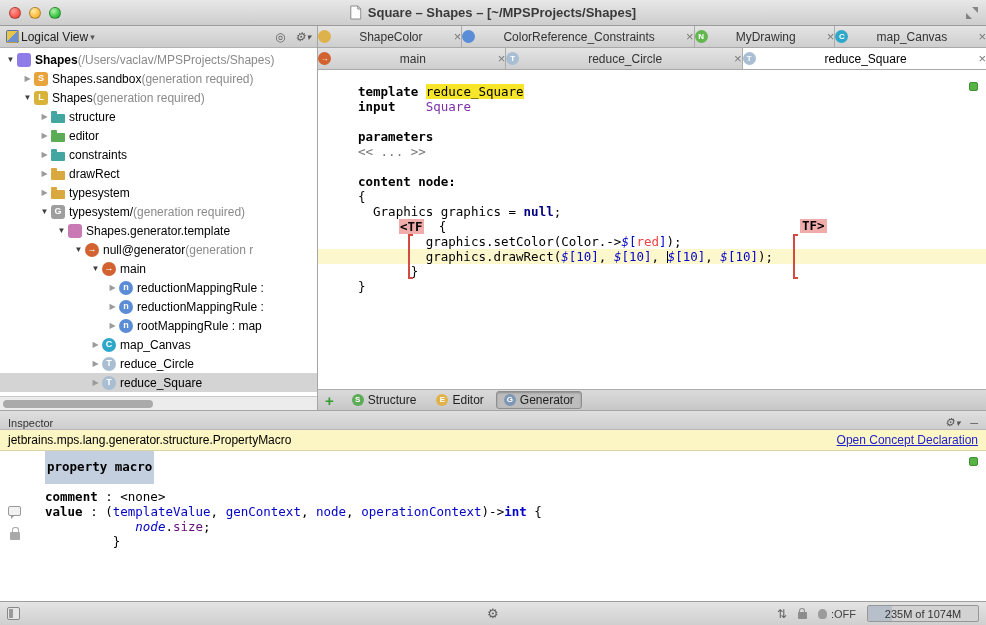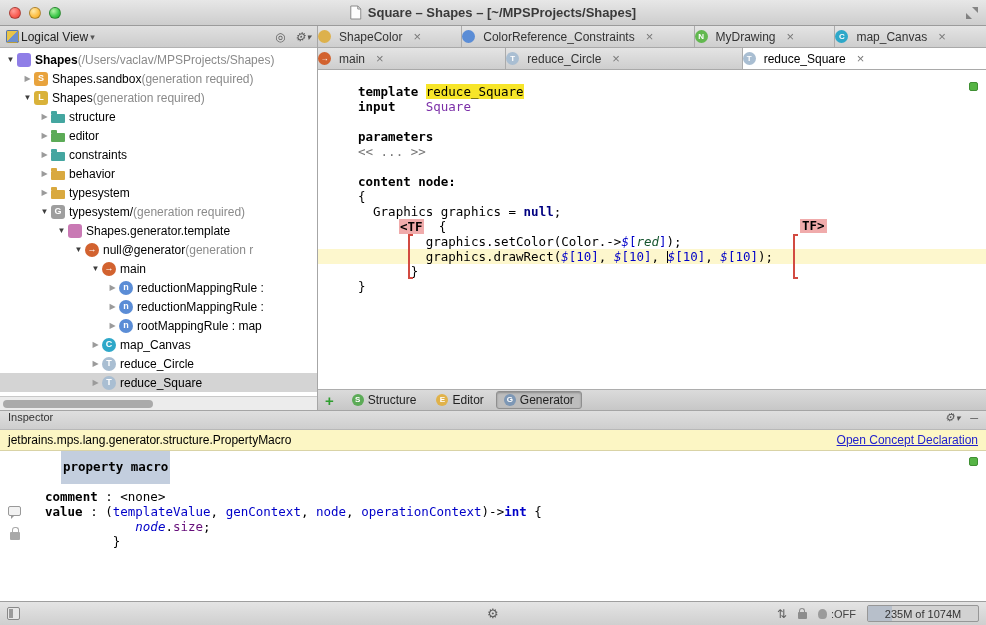--- a/index.html
+++ b/index.html
@@ -42,64 +42,64 @@
   .icb{width:14px;height:14px;border-radius:3px;display:inline-flex;align-items:center;justify-content:center;font-size:9px;font-weight:bold;flex:0 0 14px;line-height:1;}
   .icb.round{border-radius:50%;}
   .icf{position:relative;width:14px;height:9px;border-radius:1px;flex:0 0 14px;margin-top:3px;}
   .icf::before{content:"";position:absolute;top:-3px;left:0;width:6px;height:3px;background:inherit;border-radius:1px 1px 0 0;}
   .hscroll{flex:0 0 14px;background:#ececec;border-top:1px solid #c9c9c9;position:relative;}
   .hscroll .thumb{position:absolute;left:3px;top:3px;width:150px;height:8px;border-radius:4px;background:#aaaaaa;}
 
   
   .editor-panel{flex:1;display:flex;flex-direction:column;min-width:0;background:#fff;}
   .tabrow{flex:0 0 22px;display:flex;background:linear-gradient(#e2e2e2,#c9c9c9);border-bottom:1px solid #a9a9a9;}
-  .tab{flex:1 1 auto;min-width:0;display:flex;align-items:center;justify-content:flex-start;gap:8px;border-right:1px solid #ababab;font-size:12px;color:#333;background:linear-gradient(#e4e4e4,#cecece);overflow:hidden;}
+  .tab{flex:1 1 auto;min-width:0;display:flex;align-items:center;justify-content:space-between;gap:2px;border-right:1px solid #ababab;font-size:12px;color:#333;background:linear-gradient(#e4e4e4,#cecece);overflow:hidden;}
   .tab:last-child{border-right:none;}
   .tab.active{background:#fff;color:#000;}
   .tab .close{color:#787878;font-size:13px;line-height:1;margin-left:3px;}
   .tab .icb{width:13px;height:13px;flex:0 0 13px;font-size:8px;}
   .editor-content{flex:1;position:relative;background:#fff;overflow:hidden;}
   .code{font-family:"DejaVu Sans Mono","Liberation Mono",monospace;font-size:12.5px;line-height:15px;position:relative;padding-top:14px;}
   .code-line{height:15px;white-space:pre;padding-left:40px;}
   .code-line.current{background:var(--current-line,#fdf7cd);}
   .tk-kw{font-weight:bold;}
   .tk-hl{background:var(--selection-yellow,#f7e529);}
   .tk-ref{color:#7b2fa8;}
   .tk-dim{color:#777;}
   .tk-null{color:#000080;font-weight:bold;}
   .tk-num{color:#0000c8;}
   .tk-br{color:#0000c8;}
   .tk-macro{color:#0000c8;font-style:italic;}
-  .tk-refred{color:#14532d;font-style:italic;}
+  .tk-refred{color:#ef4444;}
   .tk-tf{background:var(--tf-pink,#f0abab);font-weight:bold;padding:0 1px;margin-left:26px;}
   .tk-param{color:#0000c8;}
   .tk-type{color:#0000c8;font-weight:bold;}
   .tk-var{color:#0000c8;font-style:italic;}
   .tk-prop{color:#660e7a;}
-  .tk-propsel{background:var(--insp-selection,#c3cede);font-weight:bold;padding:10px 2px;margin-left:16px;}
+  .tk-propsel{background:var(--insp-selection,#c3cede);font-weight:bold;padding:10px 2px;}
   .tk-caret{display:inline-block;width:0;border-left:1.5px solid #000;height:12px;vertical-align:-2px;}
   .tfclose{position:absolute;left:482px;top:149px;background:var(--tf-pink,#f0abab);font-family:"DejaVu Sans Mono","Liberation Mono",monospace;font-size:12.5px;font-weight:bold;line-height:14px;padding:0 2px;}
   .redline{position:absolute;top:164px;height:45px;width:0;border-left:2px solid var(--bracket-red,#d24a41);}
   .redline::before,.redline::after{content:"";position:absolute;left:-2px;width:5px;height:2px;background:var(--bracket-red,#d24a41);}
   .redline::before{top:0;}
   .redline::after{bottom:0;}
   .redline.l{left:90px;}
   .redline.r{left:475px;}
   .analysis-ok{position:absolute;top:12px;right:8px;width:9px;height:9px;background:var(--ok-green,#56b445);border:1px solid #3f8f33;border-radius:2px;}
 
   .aspect-bar{flex:0 0 21px;display:flex;align-items:center;background:linear-gradient(#dbdbdb,#c7c7c7);border-top:1px solid #adadad;padding:0 7px;font-size:12px;gap:2px;}
   .plus{color:#2f9e2f;font-weight:bold;font-size:15px;margin-right:8px;line-height:1;}
   .aspect-tabs{display:flex;align-items:center;gap:4px;}
   .aspect-tab{display:flex;align-items:center;gap:4px;padding:1px 7px;border:1px solid transparent;border-radius:3px;color:#222;}
   .aspect-tab .icb{width:12px;height:12px;flex:0 0 12px;font-size:8px;}
   .aspect-tab.active{background:#bdbdbd;border-color:#8f8f8f;box-shadow:inset 0 1px 2px rgba(0,0,0,.25);}
 
   
   .inspector{flex:0 0 191px;display:flex;flex-direction:column;min-height:0;}
-  .insp-header{flex:0 0 20px;background:linear-gradient(#dfdfdf,#cecece);border-top:1px solid #a5a5a5;border-bottom:1px solid #b8b8b8;display:flex;align-items:flex-start;padding:0 8px;font-size:11px;color:#333;}
+  .insp-header{flex:0 0 20px;background:linear-gradient(#dfdfdf,#cecece);border-top:1px solid #a5a5a5;border-bottom:1px solid #b8b8b8;display:flex;align-items:flex-end;padding:0 8px;font-size:11px;color:#333;}
   .ih-icons{margin-left:auto;display:flex;align-items:center;gap:10px;color:#555;font-size:11px;}
   .ih-icons .gear-wrap{display:flex;align-items:center;gap:1px;}
   .insp-banner{flex:0 0 21px;background:var(--banner-yellow,#fcf6c4);border-bottom:1px solid #d9d3a6;display:flex;align-items:center;padding:0 8px;font-size:12px;}
   .insp-banner a{margin-left:auto;color:var(--link-blue,#2222cc);text-decoration:underline;cursor:pointer;}
   .insp-content{flex:1;position:relative;background:#fff;overflow:hidden;}
   .code.insp{padding-top:8px;}
   .code.insp .code-line{padding-left:45px;}
   .insp-content .analysis-ok{top:6px;}
   .gutter-bubble{position:absolute;left:8px;top:55px;width:13px;height:10px;border:1px solid #999;border-radius:2px;background:#f2f2f2;}
   .gutter-bubble::after{content:"";position:absolute;left:2px;bottom:-4px;border-top:4px solid #999;border-right:4px solid transparent;}
@@ -189,21 +189,21 @@
               <span class="tl">editor</span>
             </div>
             <div class="tree-row" style="padding-left: 38px;">
               <span class="tw dim">▶</span>
               <span class="icf" style="background: rgb(68, 166, 160);"></span>
               <span class="tl">constraints</span>
             </div>
             <div class="tree-row" style="padding-left: 38px;">
               <span class="tw dim">▶</span>
               <span class="icf" style="background: rgb(217, 169, 63);"></span>
-              <span class="tl">behavior</span>
+              <span class="tl">drawRect</span>
             </div>
             <div class="tree-row" style="padding-left: 38px;">
               <span class="tw dim">▶</span>
               <span class="icf" style="background: rgb(217, 169, 63);"></span>
               <span class="tl">typesystem</span>
             </div>
             <div class="tree-row" style="padding-left: 38px;">
               <span class="tw">▼</span>
               <span class="icb" style="background: rgb(158, 158, 158); color: rgb(255, 255, 255);">G</span>
               <span class="tl">typesystem/</span>

